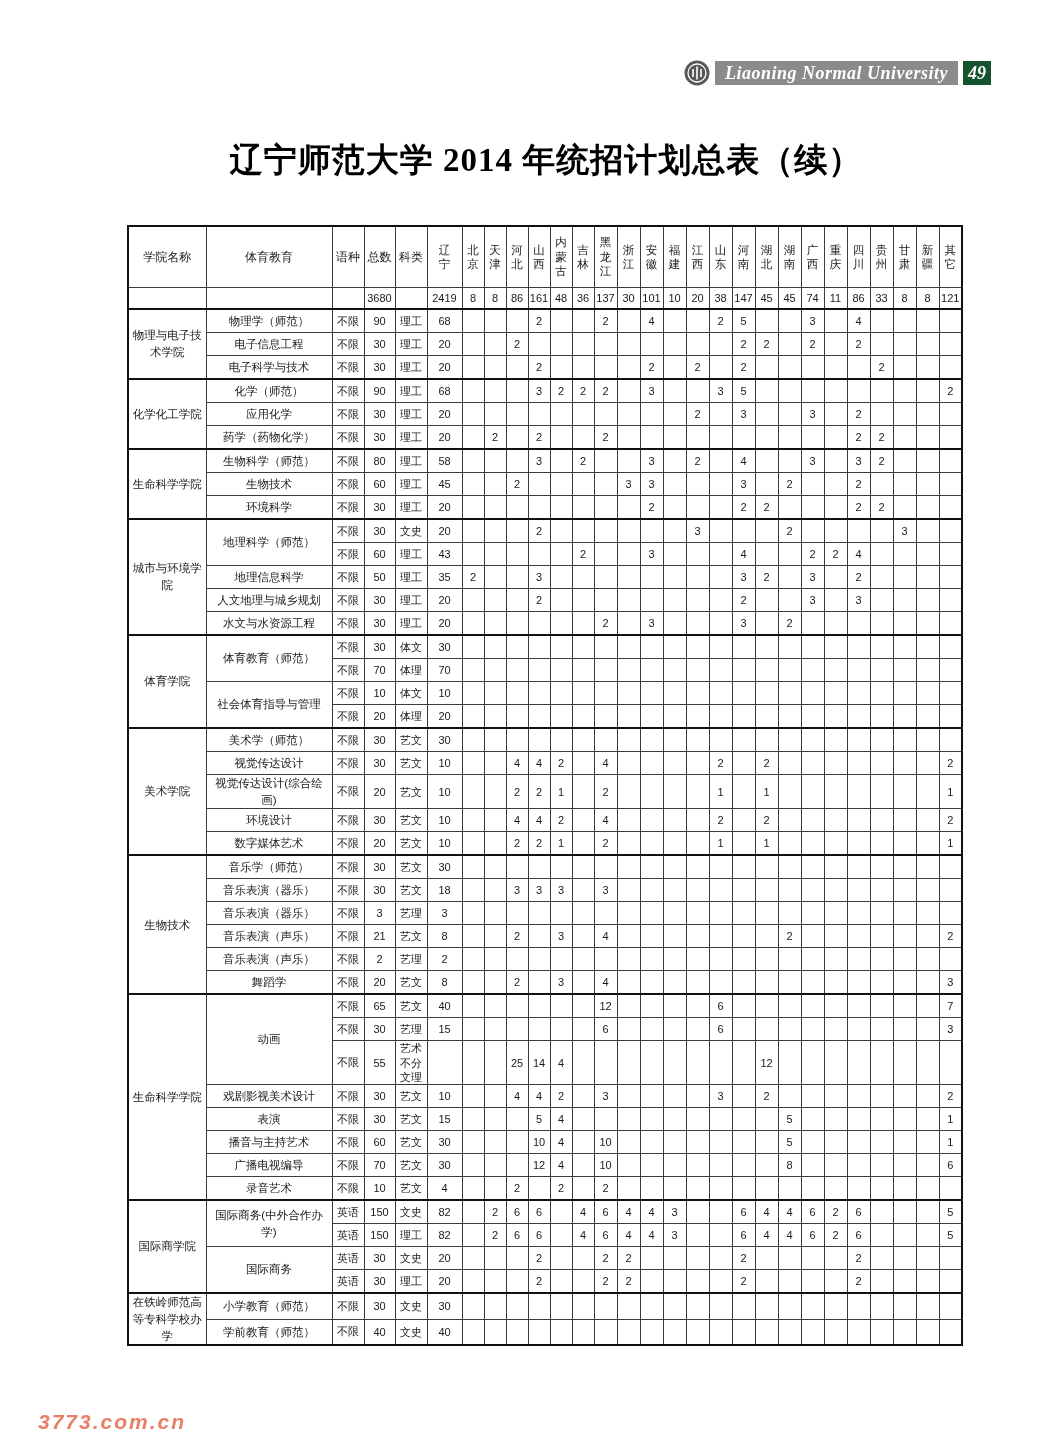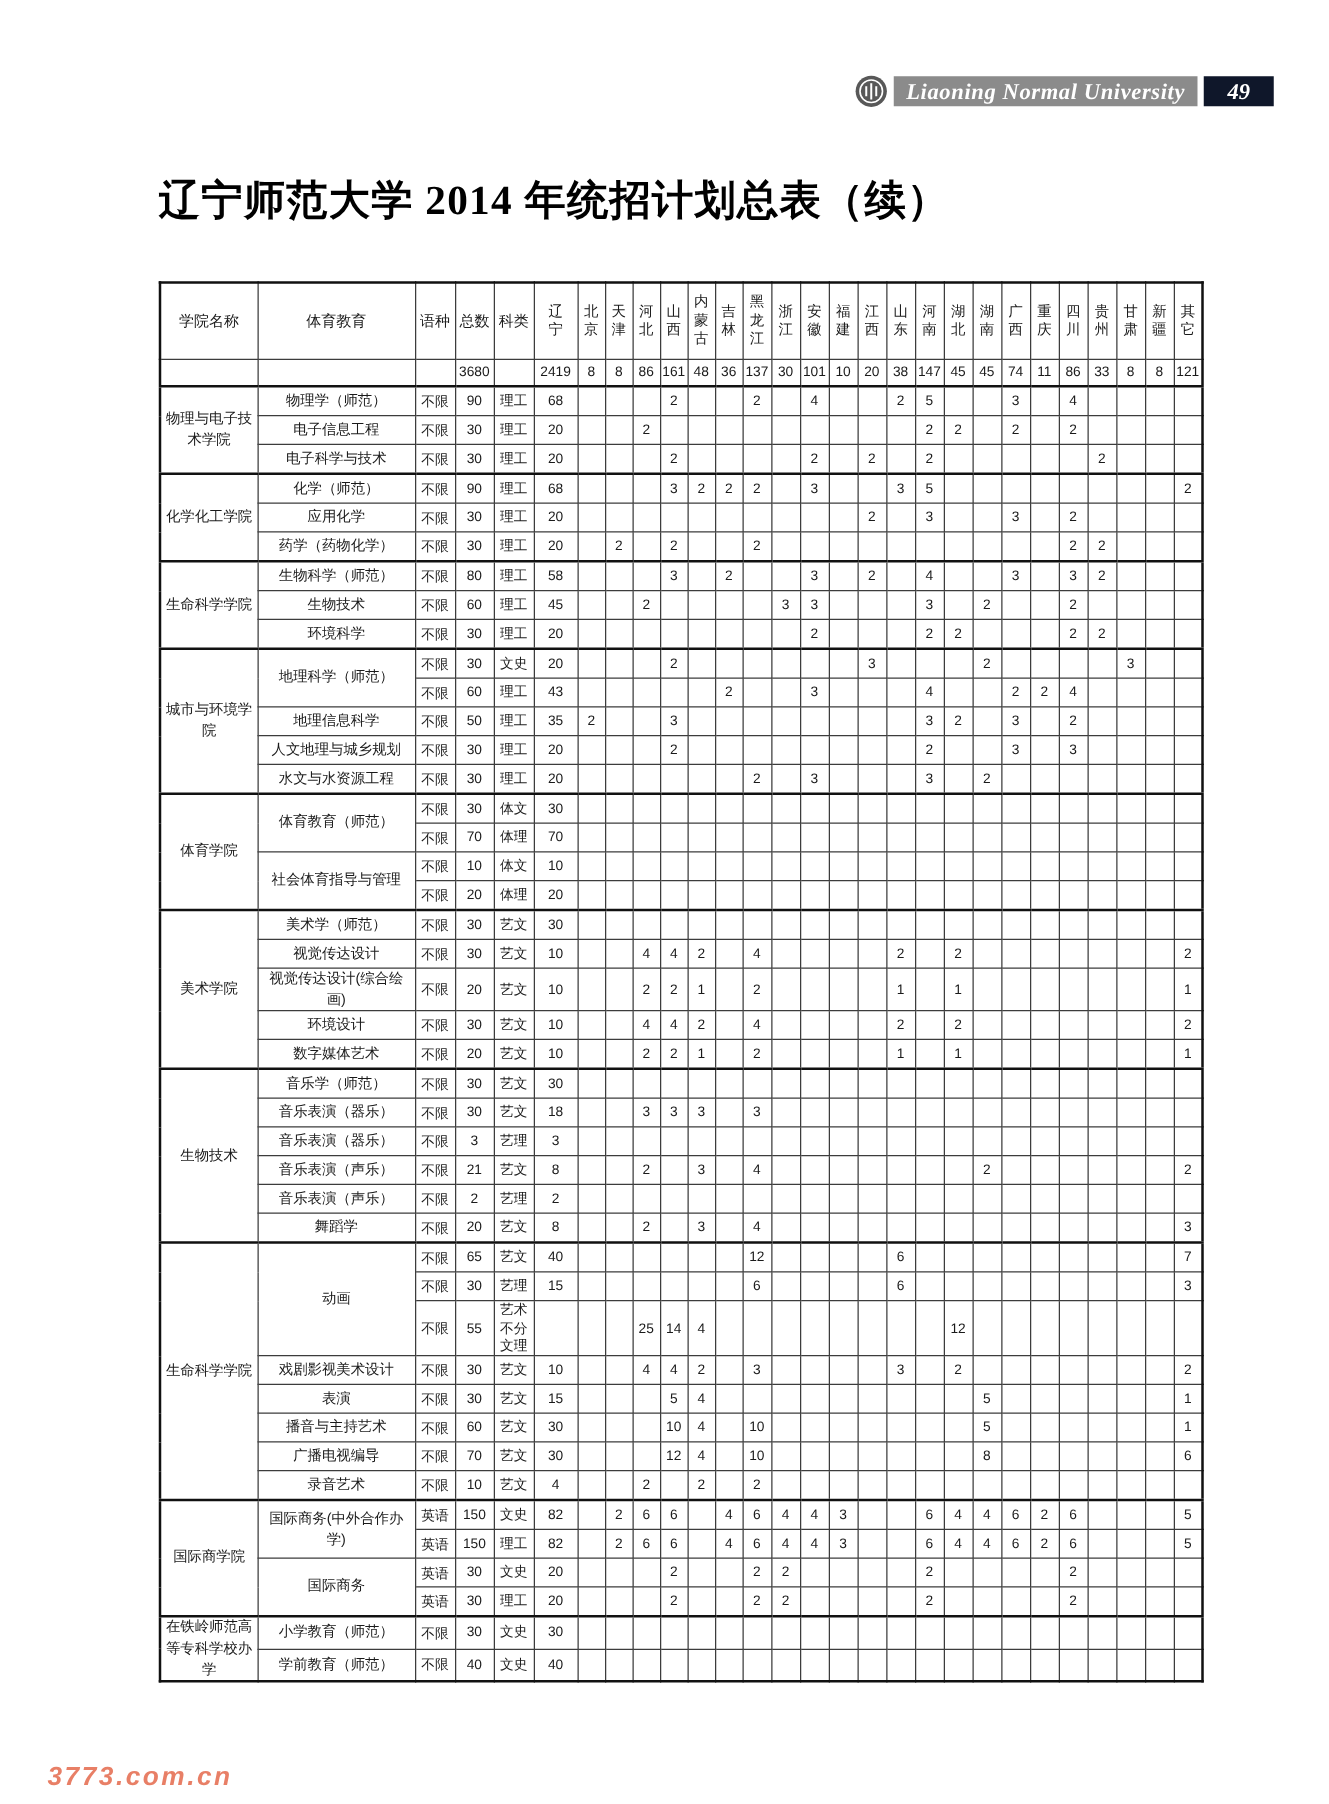--- a/index.html
+++ b/index.html
@@ -4,25 +4,25 @@
 <style>
   html,body{margin:0;padding:0;background:#fff;}
   .page{position:relative;width:1051px;height:1443px;background:#fff;overflow:hidden;
         font-family:"Liberation Sans",sans-serif;color:#1a1a1a;text-decoration:underline;}
 
   
   .runhead{position:absolute;top:60px;left:684px;height:26px;display:flex;align-items:center;}
   .seal{width:26px;height:26px;margin-right:5px;flex:0 0 auto;}
   .brand{background:#8b8b8b;color:#fff;font-family:"Liberation Serif",serif;font-style:italic;
          font-weight:bold;font-size:18px;line-height:24px;height:24px;padding:0 10px;letter-spacing:.5px;}
-  .pgnum{background:#0f172a;color:#fff;font-family:"Liberation Serif",serif;font-style:italic;
-         font-weight:bold;font-size:18px;line-height:24px;height:24px;padding:0 19px;margin-left:5px;}
+  .pgnum{background:#14532d;color:#fff;font-family:"Liberation Serif",serif;font-style:italic;
+         font-weight:bold;font-size:18px;line-height:24px;height:24px;padding:0 5px;margin-left:5px;}
 
   
-  .title{position:absolute;top:138px;left:127px;width:838px;text-align:left;
+  .title{position:absolute;top:138px;left:127px;width:838px;text-align:center;
          font-family:"Liberation Serif",serif;font-weight:bold;font-size:33px;letter-spacing:1px;color:#000;}
 
   
   .tblwrap{position:absolute;left:127px;top:225px;}
   table{border-collapse:collapse;table-layout:fixed;border:2px solid #111;}
   th,td{border:1px solid #3c3c3c;text-align:center;vertical-align:middle;
         font-size:11px;padding:0 1px;height:22px;overflow:hidden;color:#1a1a1a;font-weight:normal;}
   thead th{height:60px;font-size:12px;}
   th.vh .v{width:13px;margin:0 auto;word-break:break-all;line-height:1.25;font-size:11.5px;}
   tr.totals td{height:20px;}

